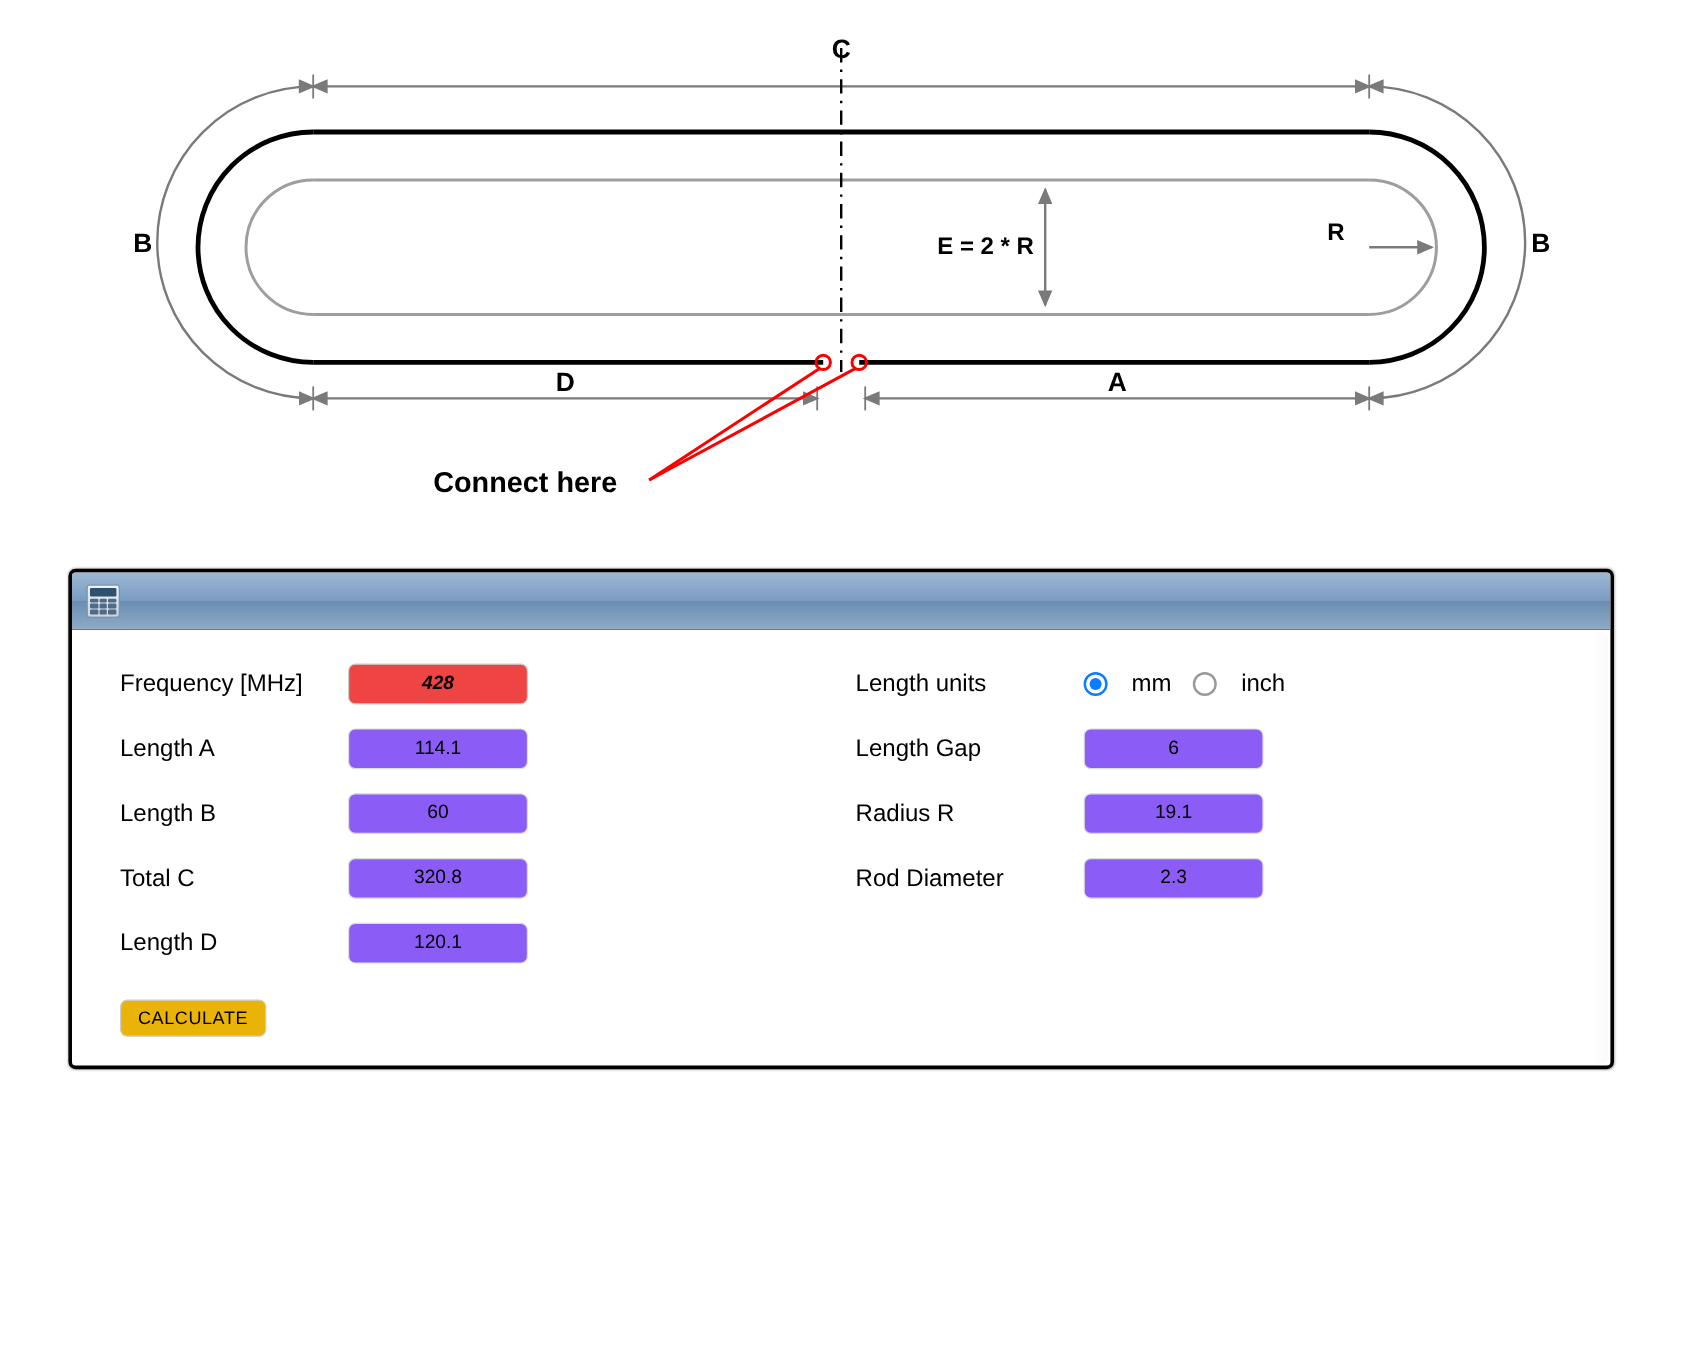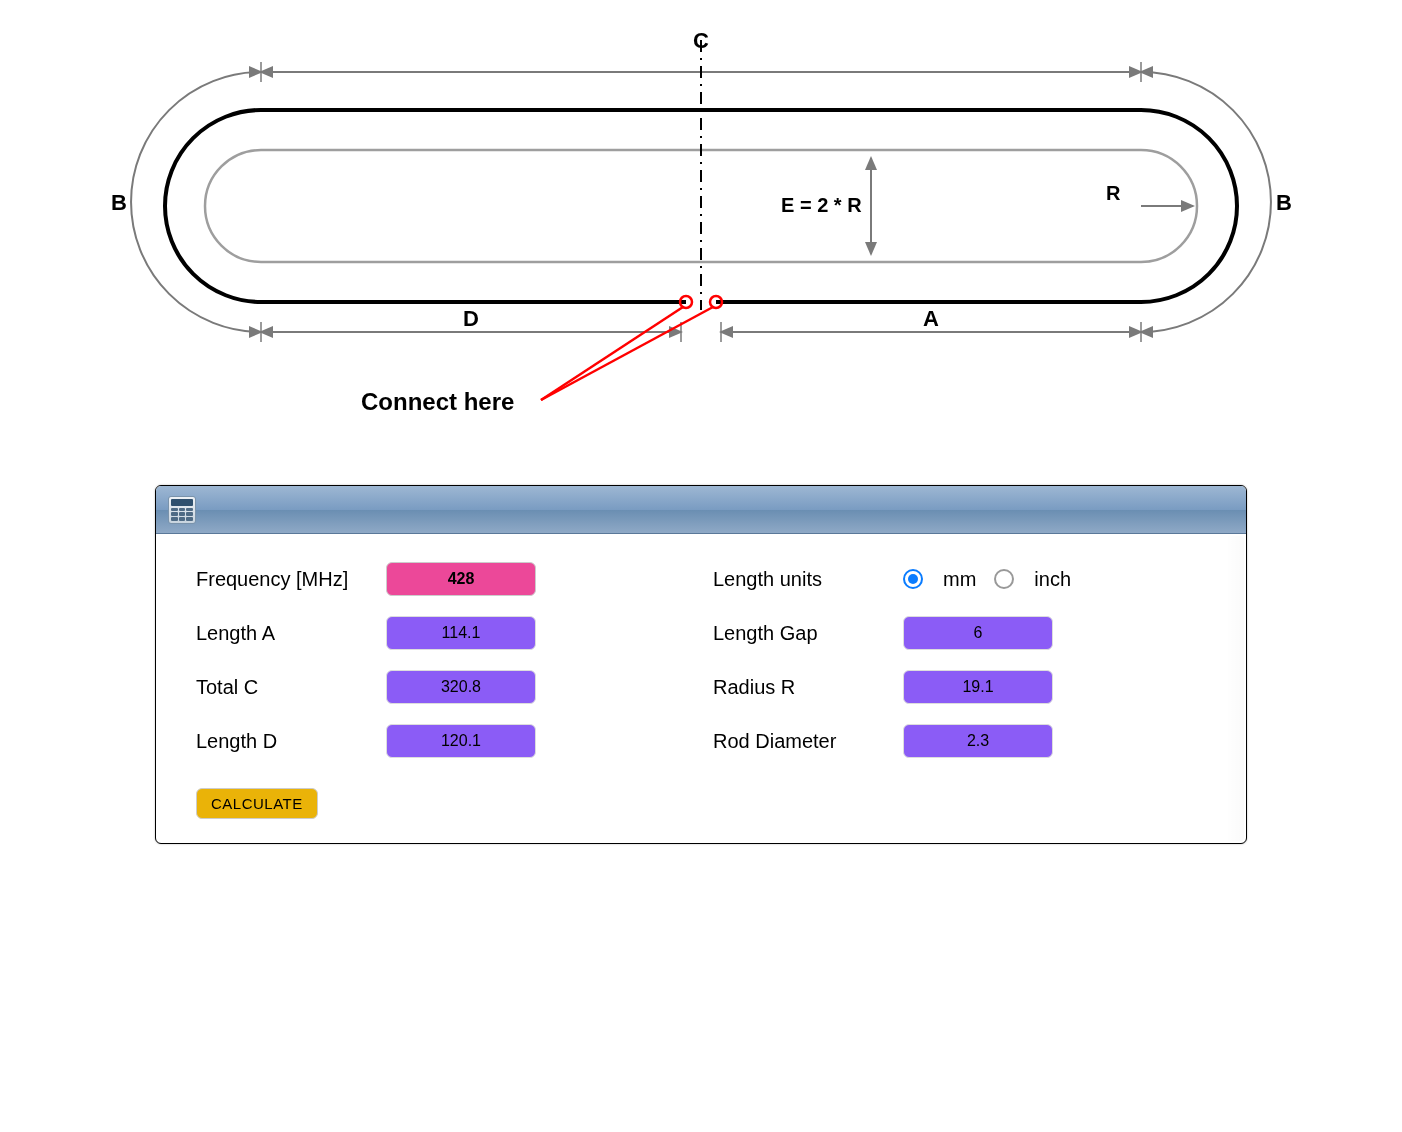--- a/index.html
+++ b/index.html
@@ -12,24 +12,24 @@
   }
   .diagram-area {
     width: 100%;
     padding-bottom: 40px;
   }
   .diagram-area svg {
     display: block;
     margin: 0 auto;
   }
   .calc-panel {
-    width: 1092px;
+    width: 1288px;
     max-width: 100%;
-    margin: 15px auto;
-    border: 1px solid #000000;
+    margin: 4px auto;
+    border: 3px solid #000000;
     border-radius: 6px;
     box-shadow: 0 0 2px rgba(0,0,0,0.3);
     overflow: hidden;
     background: #fff;
   }
   .calc-header {
     height: 48px;
     background: linear-gradient(to bottom, #9db7d3 0%, #7a9cc2 50%, #6a8eb2 51%, #8fa9c6 100%);
     display: flex;
     align-items: center;
@@ -92,22 +92,23 @@
     width: 150px;
     height: 34px;
     border: 1px solid #ccc;
     border-radius: 6px;
     text-align: center;
     font-size: 16px;
     font-family: inherit;
     padding: 0 6px;
   }
   .input-text {
-    background: #ec4899;
+    background: #ef4444;
     font-weight: bold;
+    font-style: italic;
   }
   .output-text {
     background: #8b5cf6;
     border-color: #ddd;
     line-height: 32px;
     display: inline-block;
   }
   .radio-group {
     display: flex;
     align-items: center;
@@ -249,20 +250,24 @@
     <div class="scroll-edge"></div>
 
     <div class="col left">
       <div class="row">
         <span class="label">Frequency [MHz]</span>
         <input class="input-text" type="text" value="428" style="">
       </div>
       <div class="row">
         <span class="label">Length A</span>
         <span class="output-text">114.1</span>
+      </div>
+      <div class="row">
+        <span class="label">Length B</span>
+        <span class="output-text">60</span>
       </div>
       <div class="row">
         <span class="label">Total C</span>
         <span class="output-text">320.8</span>
       </div>
       <div class="row">
         <span class="label">Length D</span>
         <span class="output-text">120.1</span>
       </div>
       <button class="calc-button">CALCULATE</button>

